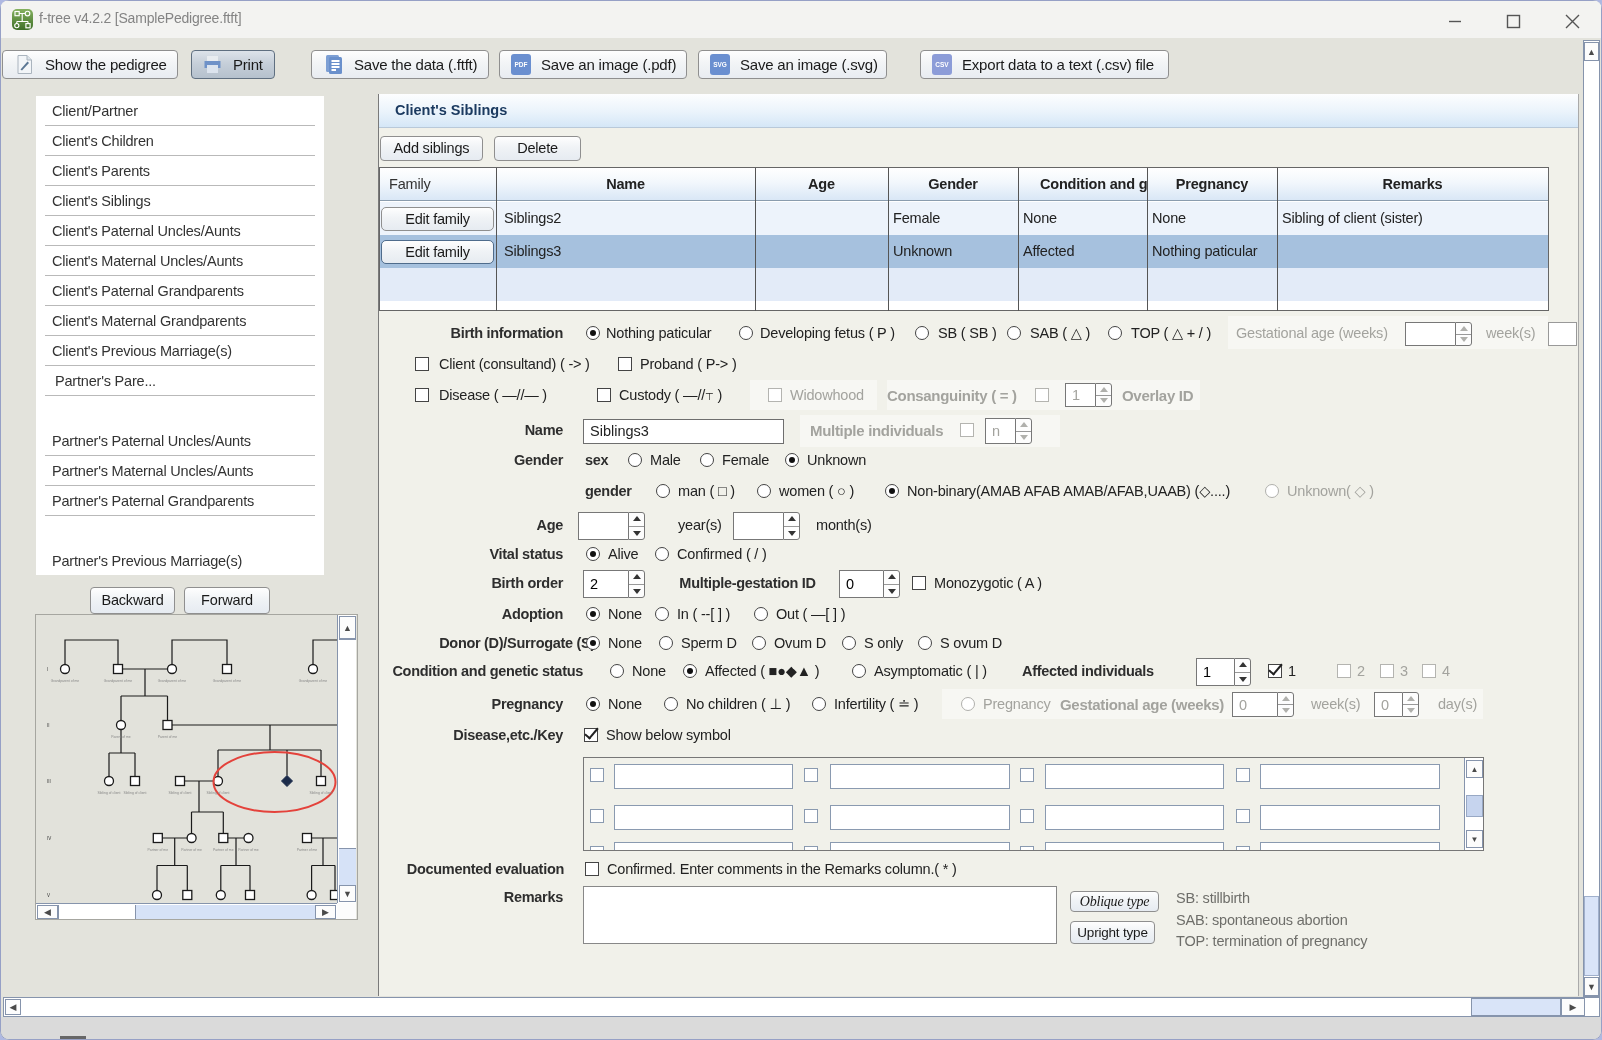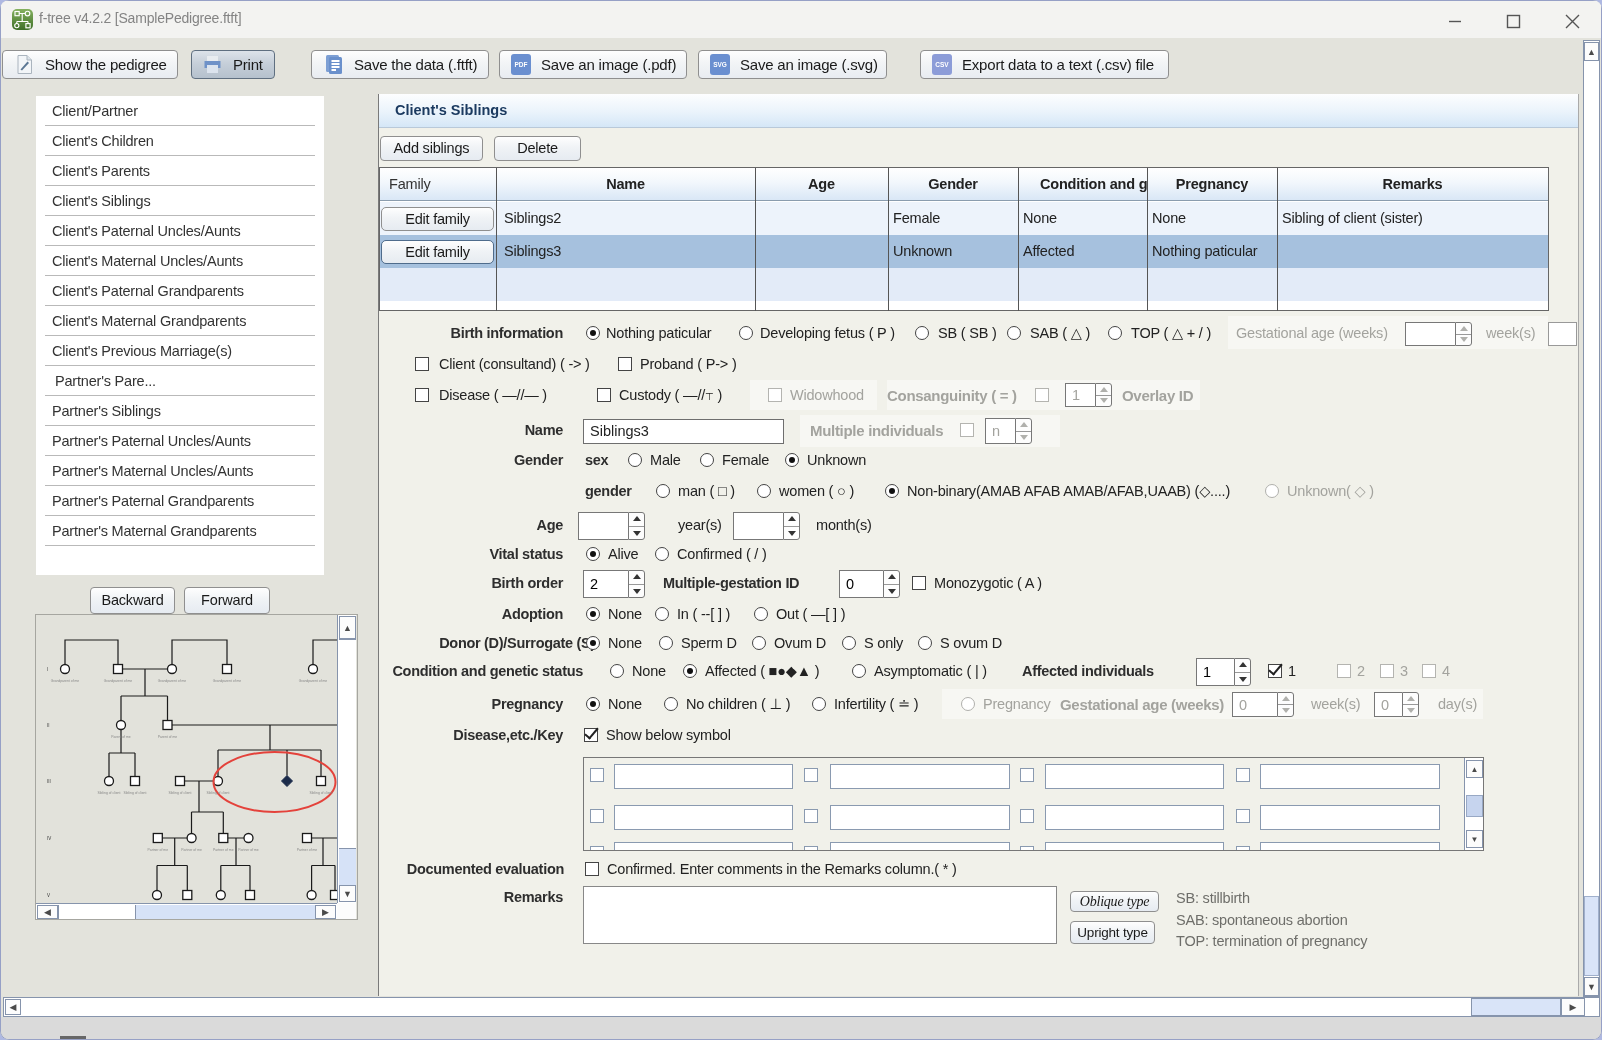--- a/index.html
+++ b/index.html
@@ -104,25 +104,24 @@
 <div class="litem" style="top:0px;padding-left:7px">Client/Partner</div>
 <div class="litem" style="top:60px;padding-left:7px">Client's Parents</div>
 <div class="litem" style="top:30px;padding-left:7px">Client's Children</div>
 <div class="litem" style="top:90px;padding-left:7px">Client's Siblings</div>
 <div class="litem" style="top:120px;padding-left:7px">Client's Paternal Uncles/Aunts</div>
 <div class="litem" style="top:150px;padding-left:7px">Client's Maternal Uncles/Aunts</div>
 <div class="litem" style="top:180px;padding-left:7px">Client's Paternal Grandparents</div>
 <div class="litem" style="top:210px;padding-left:7px">Client's Maternal Grandparents</div>
 <div class="litem" style="top:240px;padding-left:7px">Client's Previous Marriage(s)</div>
 <div class="litem" style="top:270px;padding-left:10px">Partner's Pare...</div>
-<div class="litem" style="top:300px;padding-left:7px">Partner's Siblings</div>
 <div class="litem" style="top:330px;padding-left:7px">Partner's Paternal Uncles/Aunts</div>
 <div class="litem" style="top:360px;padding-left:7px">Partner's Maternal Uncles/Aunts</div>
 <div class="litem" style="top:390px;padding-left:7px">Partner's Paternal Grandparents</div>
-<div class="litem" style="top:420px;padding-left:7px">Partner's Maternal Grandparents</div>
+<div class="litem" style="top:450px;border-bottom:none;padding-left:7px">Partner's Previous Marriage(s)</div>
 </div>
 <div class="btn" style="left:89px;top:493px;width:85px;height:27px;line-height:25px">Backward</div>
 <div class="btn" style="left:183px;top:493px;width:86px;height:27px;line-height:25px">Forward</div>
 </div>
 
 <div class="abs" style="left:36px;top:615px;width:321px;height:304px;outline:1px solid #a6a6a0;background:#e2e2db">
 <svg class="abs" style="left:0;top:0" width="302" height="288" viewBox="0 0 302 288">
         <g fill="none" stroke="#1a1a1a" stroke-width="1.2">
           <path d="M29 49.5 V25 H82 V49.5 M136 49.5 V25 H191 V49.5 M277 49.5 V25 H301"></path>
           <path d="M86.5 54 H131.5 M109 54 V81 M85 81 H131.5 M85 81 V105.5 M131.5 81 V105.5"></path>
@@ -345,21 +344,21 @@
       <div class="txt" style="left:298px;top:452px">Confirmed ( / )</div>
 
 <div class="lab" style="left:0;top:481px;width:184px">Birth order</div>
 <div class="spin" style="left:204px;top:476px;height:28px">
         <div class="sbox" style="width:45px">2</div>
         <div class="sarr">
           <div class="tri-u"></div>
           <div class="tri-d"></div>
         </div>
       </div>
-<div class="lab" style="left:284px;top:481px;width:145px;text-align:left">Multiple-gestation ID</div>
+<div class="lab" style="left:296px;top:481px;width:145px;text-align:center">Multiple-gestation ID</div>
 <div class="spin" style="left:460px;top:476px;height:28px">
         <div class="sbox" style="width:44px">0</div>
         <div class="sarr">
           <div class="tri-u"></div>
           <div class="tri-d"></div>
         </div>
       </div>
 <div class="cb" style="left:533px;top:482px"></div>
       <div class="txt" style="left:555px;top:481px">Monozygotic ( A )</div>
 <div class="lab" style="left:0;top:512px;width:184px">Adoption</div>

